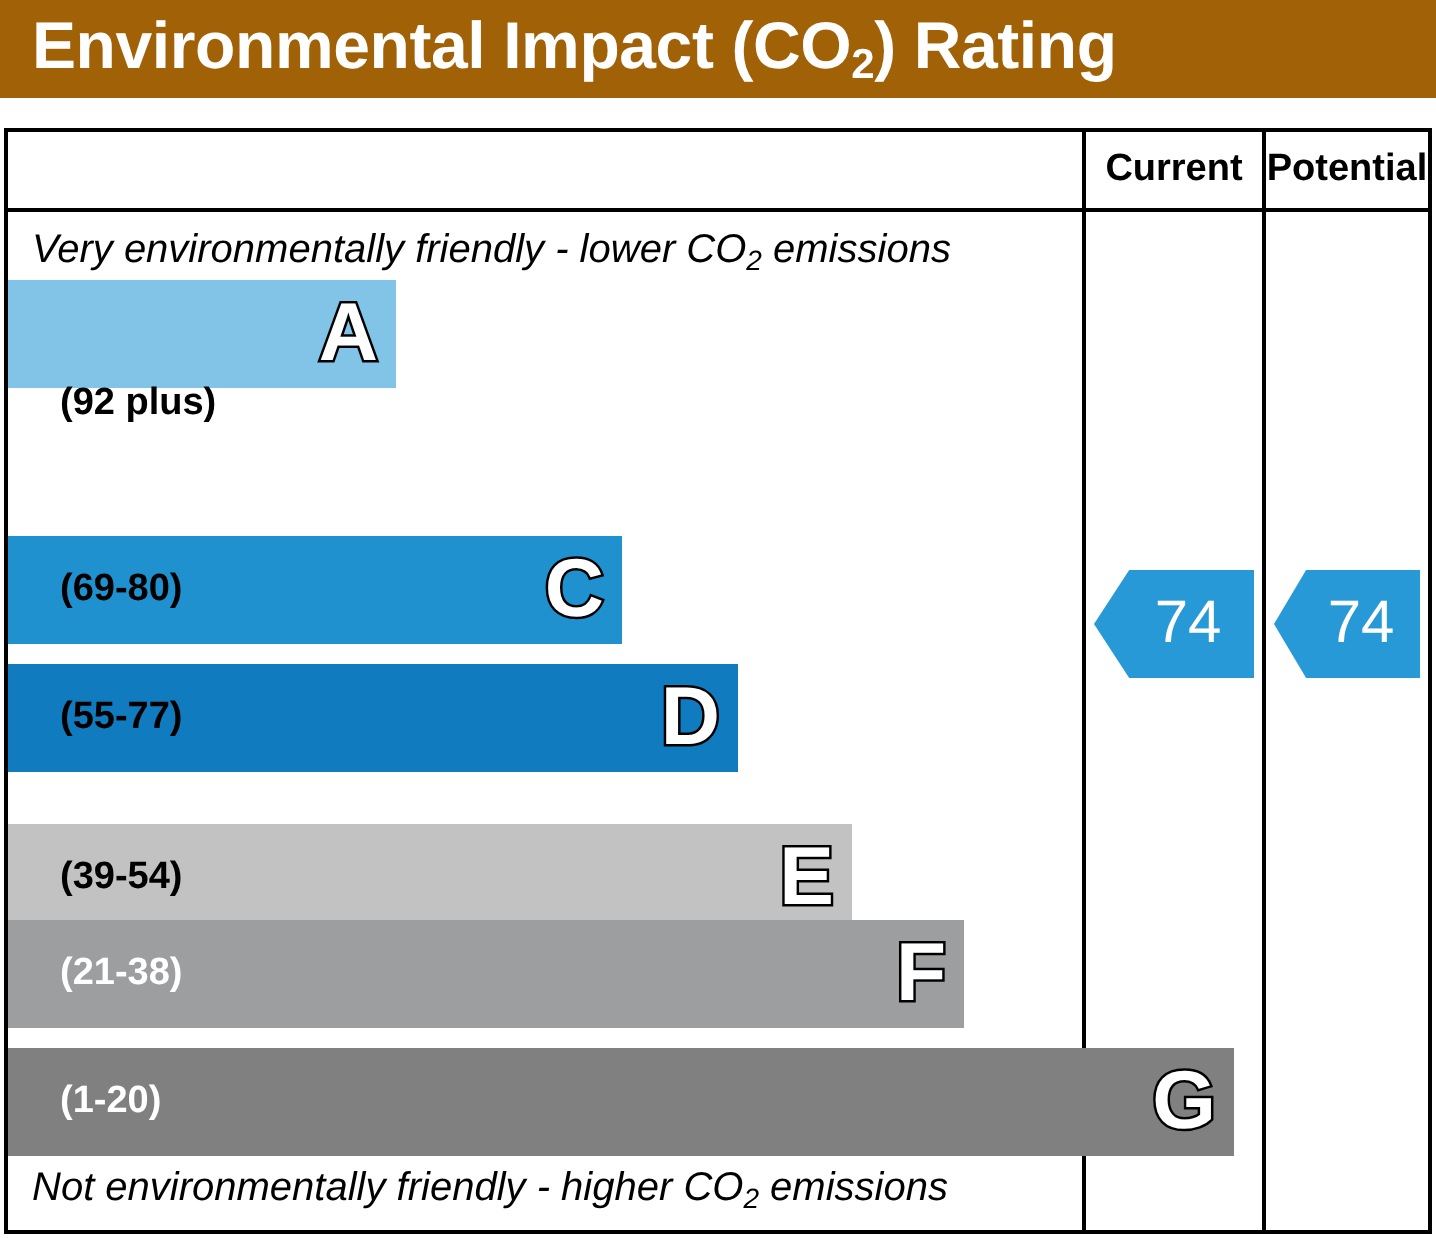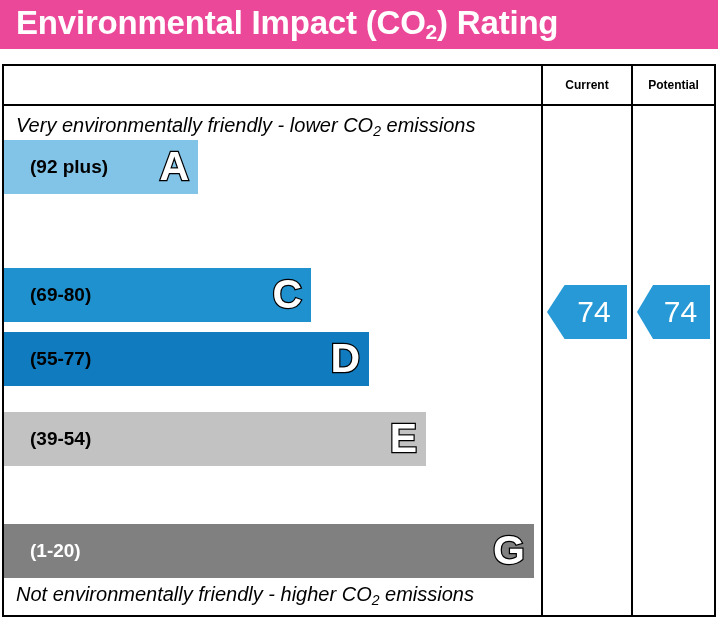--- a/index.html
+++ b/index.html
@@ -77,21 +77,21 @@
     height: 2px;
     background: #000000;
   }
 
   .col-head {
     position: absolute;
     top: 0;
     height: 38px;
     line-height: 38px;
     text-align: center;
-    font-size: 12px;
+    font-size: 19px;
     font-weight: bold;
     color: #000000;
   }
   .col-head.head-current { left: 539px; width: 88px; }
   .col-head.head-potential { left: 629px; width: 81px; }
 
   
   .caption {
     position: absolute;
     left: 12px;
@@ -170,40 +170,40 @@
     padding-left: 14px;
   }
   .arrow-current { left: 543px; width: 80px; }
   .arrow-potential { left: 633px; width: 73px; }
 </style>
 </head>
 <body>
 
 <div class="epc-widget">
 
-  <div class="title-bar" style="background: #ec4899;">
+  <div class="title-bar" style="background: #a16207;">
     <div class="title-text"><span>Environmental Impact (CO</span><sub>2</sub><span>) Rating</span></div>
   </div>
 
   <div class="table-frame">
 
     <div class="header-rule"></div>
     <div class="col-sep sep-current"></div>
     <div class="col-sep sep-potential"></div>
 
     <div class="col-head head-current">Current</div>
     <div class="col-head head-potential">Potential</div>
 
     <div class="caption caption-top"><span>Very environmentally friendly - lower CO</span><sub>2</sub><span> emissions</span></div>
 
     <div class="bars">
 
       <div class="band-row" style="top: 74px; width: 194px;">
         <div class="band-bar" style="background: rgb(130, 196, 232);"></div>
-        <div class="band-range" style="color: rgb(0, 0, 0);">(92 plus)</div>
+        <div class="band-range" style="color: rgb(0, 0, 0); margin-top: 35px;">(92 plus)</div>
         <div class="band-letter">A</div>
       </div>
 
 
       <div class="band-row" style="top: 202px; width: 307px;">
         <div class="band-bar" style="background: rgb(31, 145, 207);"></div>
         <div class="band-range" style="color: rgb(0, 0, 0);">(69-80)</div>
         <div class="band-letter">C</div>
       </div>
 
@@ -212,22 +212,27 @@
         <div class="band-range" style="color: rgb(0, 0, 0);">(55-77)</div>
         <div class="band-letter">D</div>
       </div>
 
       <div class="band-row" style="top: 330px; width: 422px; margin-top: 16px;">
         <div class="band-bar" style="background: rgb(194, 194, 194);"></div>
         <div class="band-range" style="color: rgb(0, 0, 0);">(39-54)</div>
         <div class="band-letter">E</div>
       </div>
 
-
-      <div class="band-row" style="top: 458px; width: 530px;">
+      <div class="band-row" style="top: 394px; width: 478px;">
+        <div class="band-bar" style="background: rgb(156, 158, 159);"></div>
+        <div class="band-range" style="color: rgb(255, 255, 255);">(21-38)</div>
+        <div class="band-letter">F</div>
+      </div>
+
+      <div class="band-row" style="top: 458px; width: 613px;">
         <div class="band-bar" style="background: rgb(128, 128, 128);"></div>
         <div class="band-range" style="color: rgb(255, 255, 255);">(1-20)</div>
         <div class="band-letter">G</div>
       </div>
 
     </div>
 
     <div class="rating-arrow arrow-current" style="top: 202px; background: rgb(38, 153, 214);">
       <span>74</span>
     </div>

